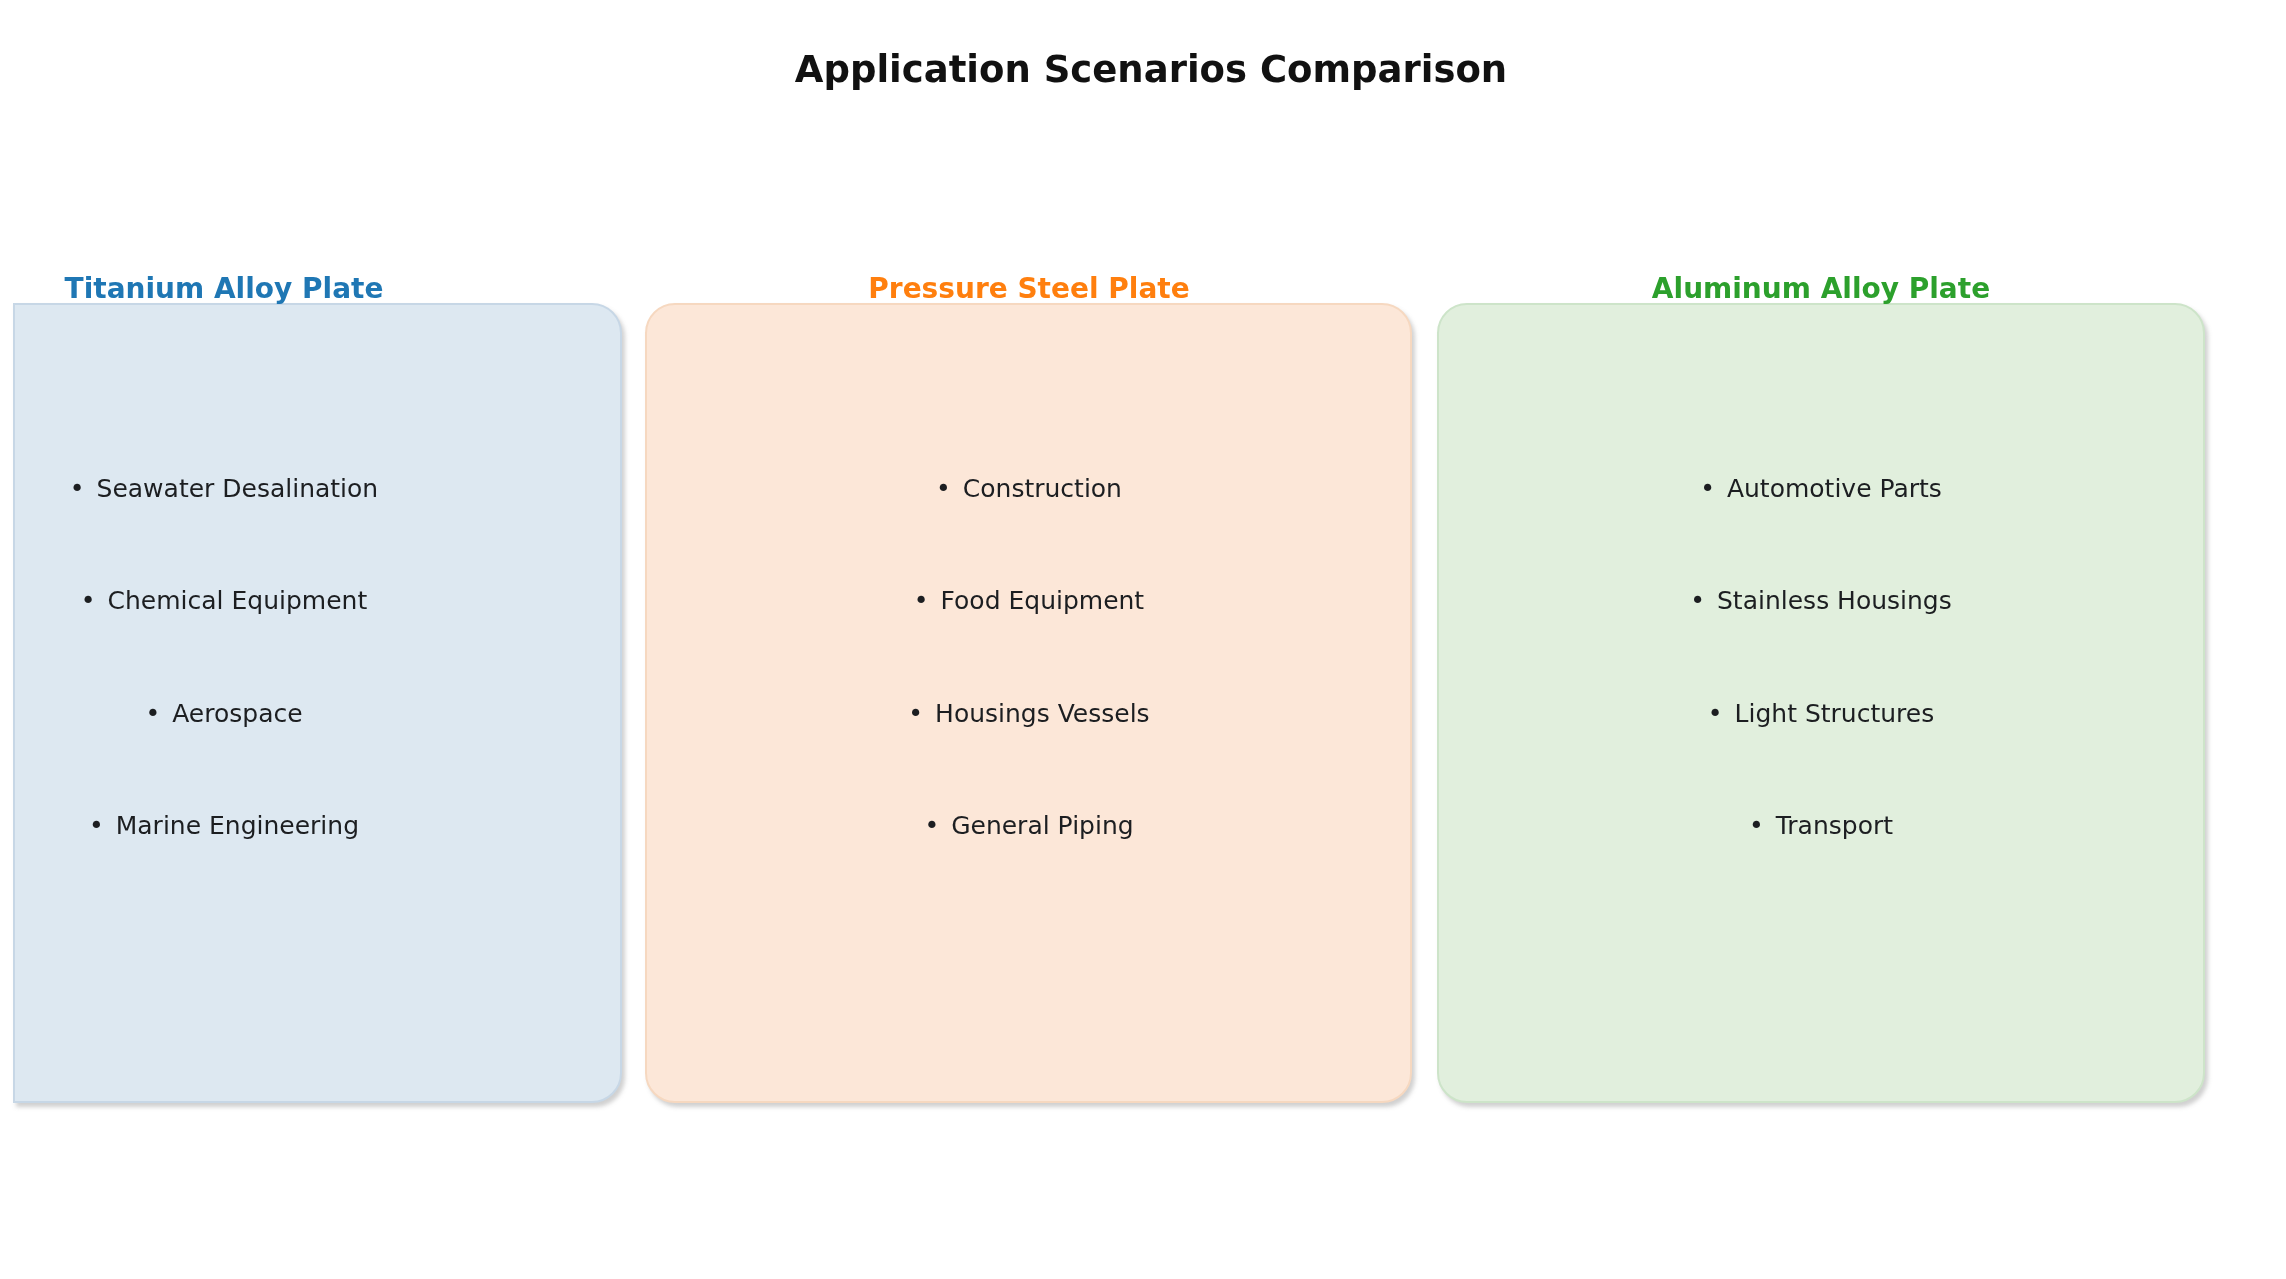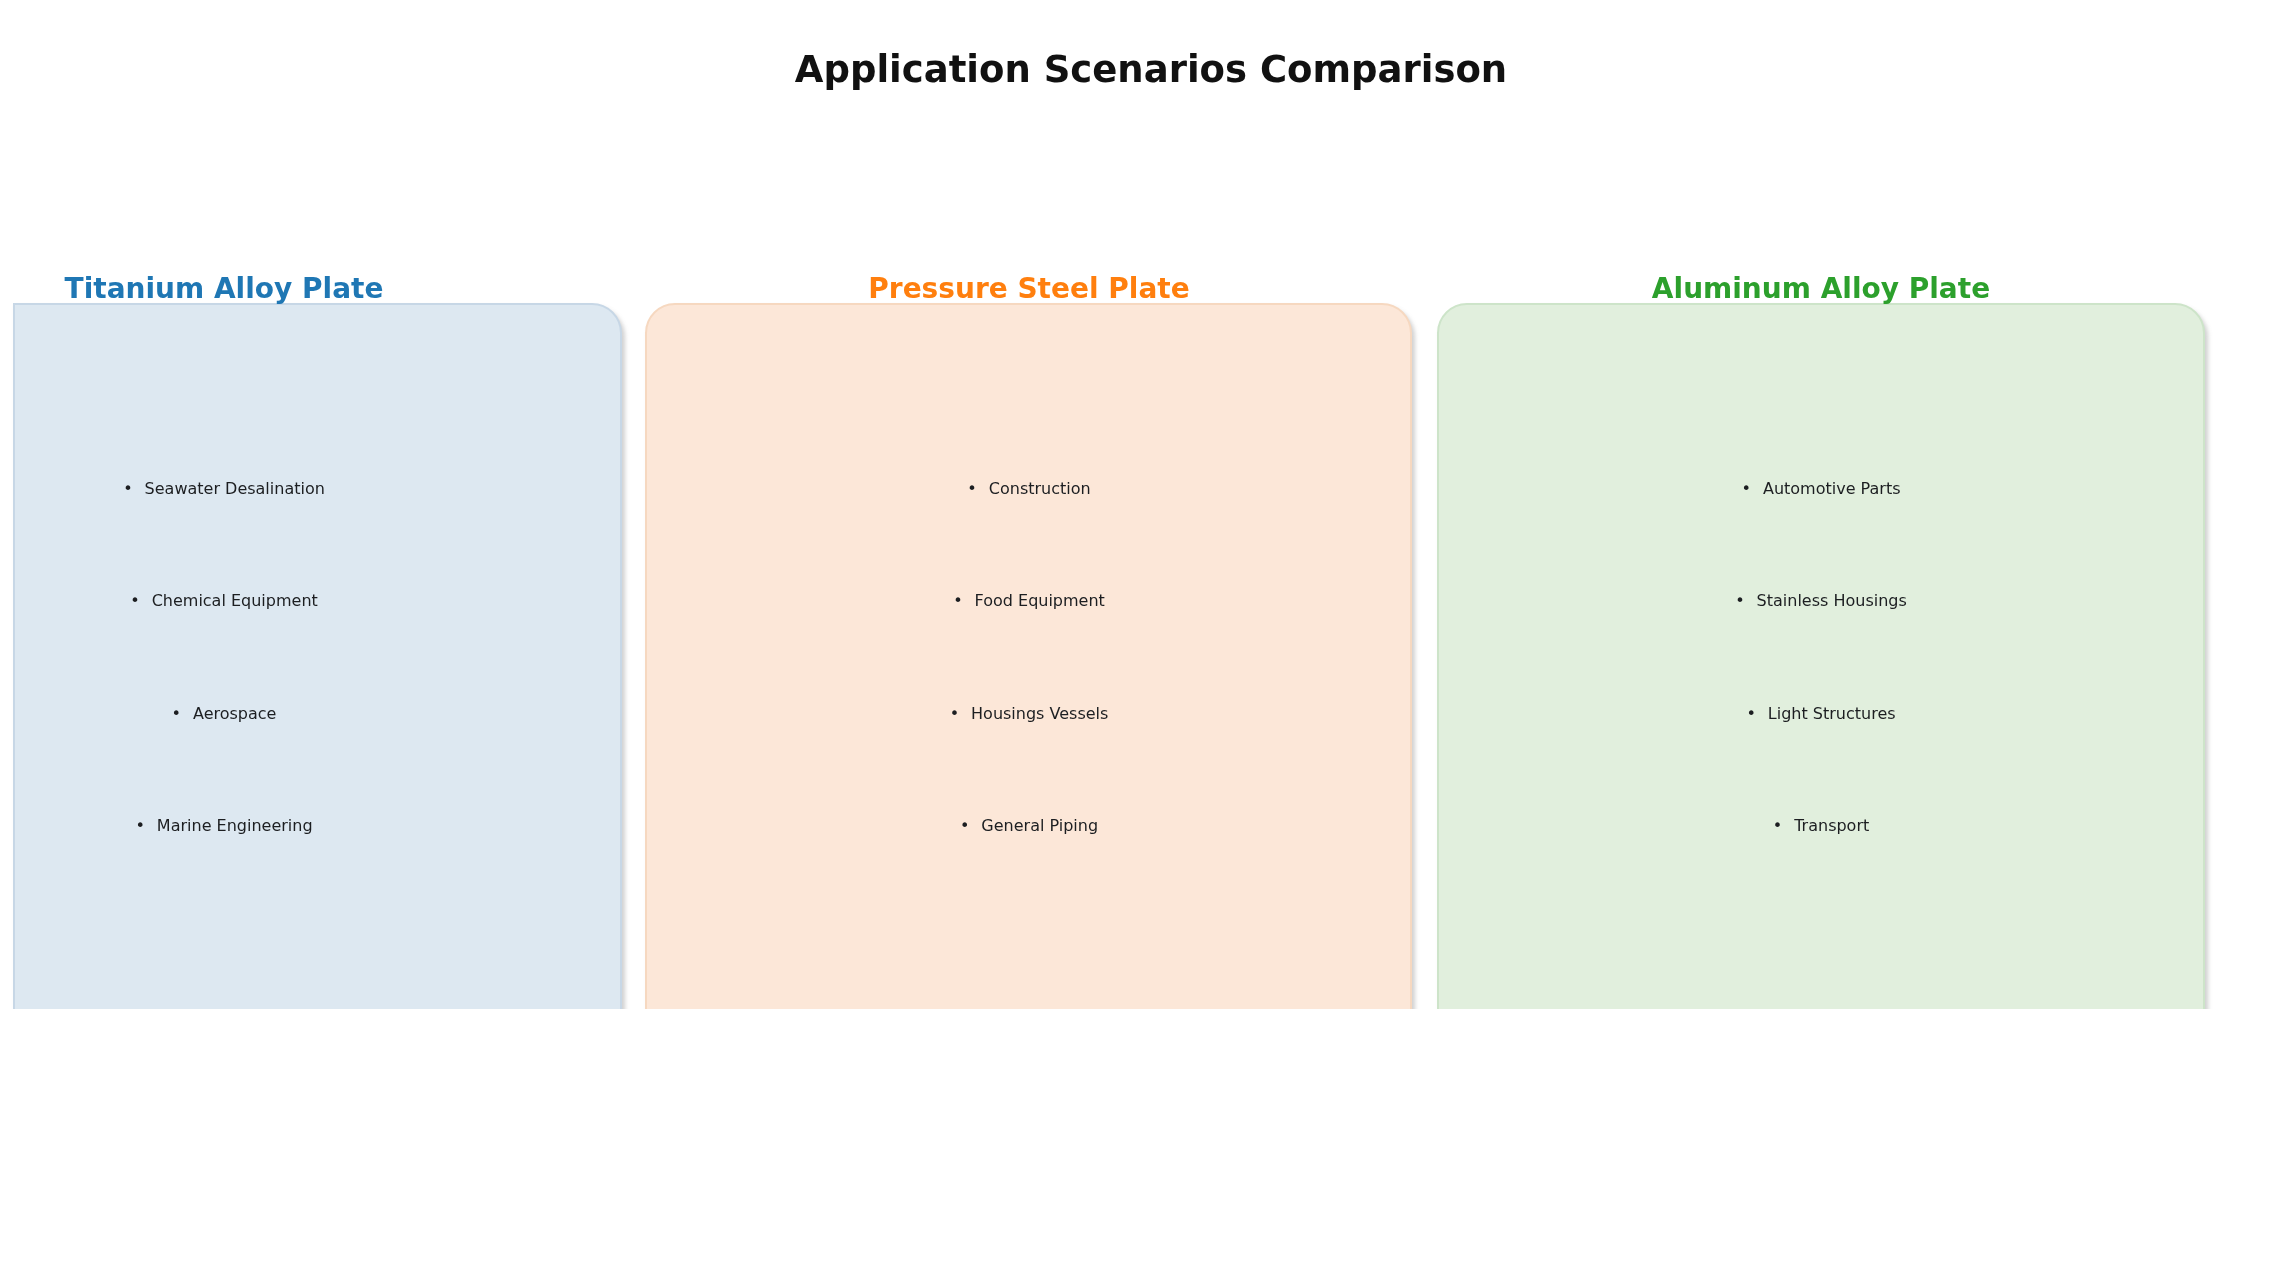--- a/index.html
+++ b/index.html
@@ -4,21 +4,21 @@
 <style>
   html, body {
     margin: 0;
     padding: 0;
     background: #ffffff;
     font-family: "DejaVu Sans", "Liberation Sans", sans-serif;
   }
   .canvas {
     position: relative;
     width: 2286px;
-    height: 1009px;
+    height: 1279px;
     background: #ffffff;
     overflow: hidden;
   }
   .main-title {
     position: absolute;
     top: 47px;
     left: 1151px;
     transform: translateX(-50%);
     font-size: 37px;
     line-height: 46px;
@@ -57,21 +57,21 @@
     top: 271px;
     transform: translateX(-50%);
     font-size: 28px;
     line-height: 36px;
     font-weight: bold;
     white-space: nowrap;
   }
   .item {
     position: absolute;
     transform: translateX(-50%);
-    font-size: 16px;
+    font-size: 25px;
     line-height: 32px;
     color: #1c1e21;
     white-space: nowrap;
   }
   .item .bullet {
     margin-right: 12px;
   }
   
   .col-1 { left: 224px; }
   .col-2 { left: 1029px; }

